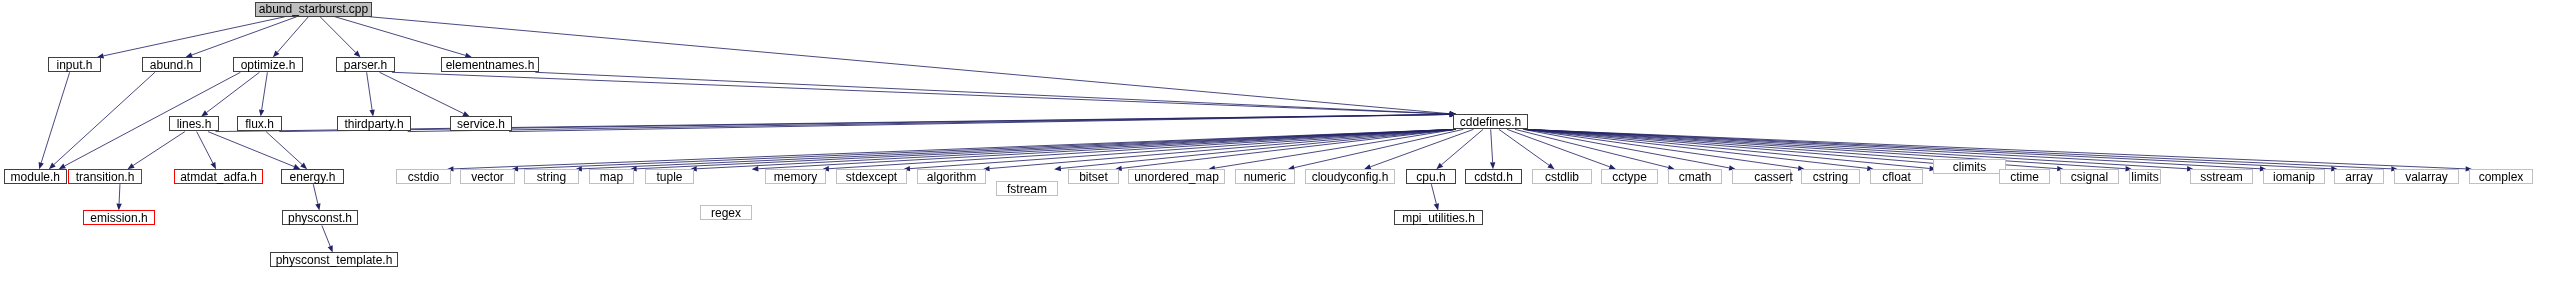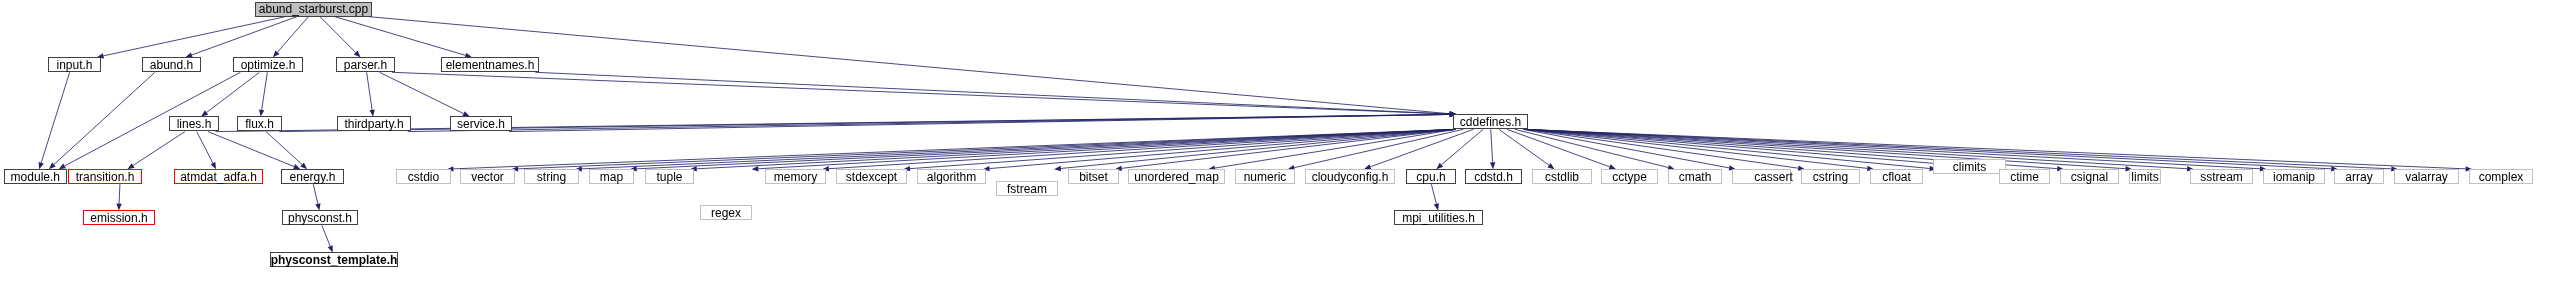--- a/index.html
+++ b/index.html
@@ -325,16 +325,16 @@
       <div class="node sys" style="left: 2060px; top: 169px; width: 59px;">csignal</div>
       <div class="node sys" style="left: 2129px; top: 169px; width: 32px;">limits</div>
       <div class="node sys" style="left: 2190px; top: 169px; width: 63px;">sstream</div>
       <div class="node sys" style="left: 2263px; top: 169px; width: 62px;">iomanip</div>
       <div class="node sys" style="left: 2334px; top: 169px; width: 50px;">array</div>
       <div class="node sys" style="left: 2394px; top: 169px; width: 65px;">valarray</div>
       <div class="node sys" style="left: 2469px; top: 169px; width: 64px;">complex</div>
       <div class="node hdr" style="left: 282px; top: 210px; width: 76px;">physconst.h</div>
       <div class="node red" style="left: 83px; top: 210px; width: 72px;">emission.h</div>
       <div class="node hdr" style="left: 1394px; top: 210px; width: 89px;">mpi_utilities.h</div>
-      <div class="node hdr" style="left: 270px; top: 252px; width: 128px; font-weight: bold;">physconst_template.h</div>
+      <div class="node hdr" style="left: 270px; top: 252px; width: 128px;">physconst_template.h</div>
     </div>
 </div>
 
 
 </body></html>

